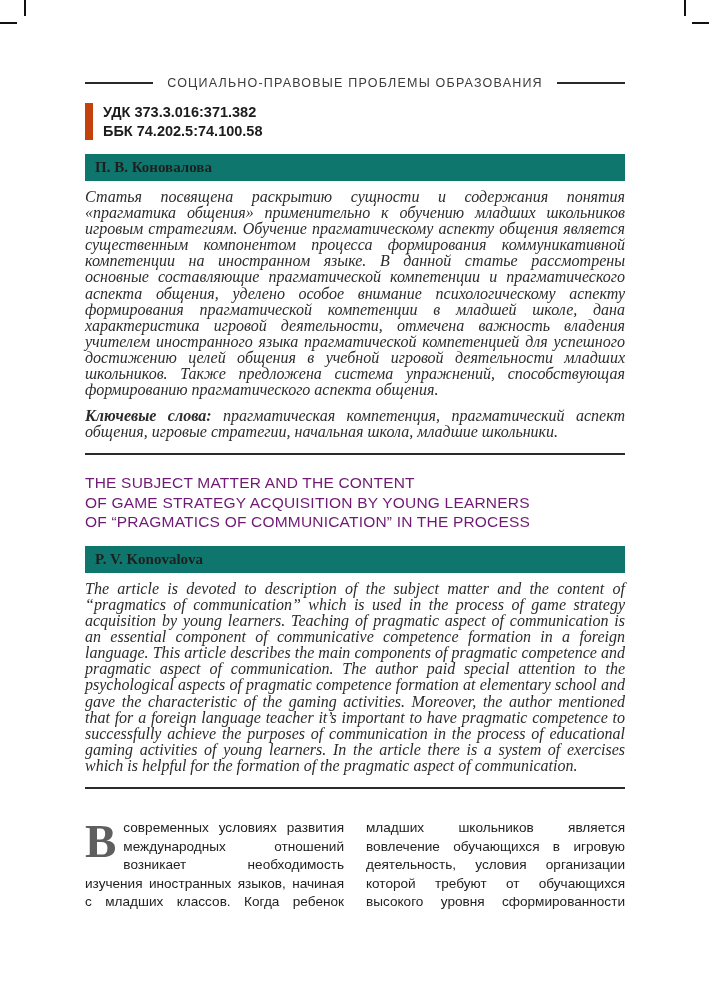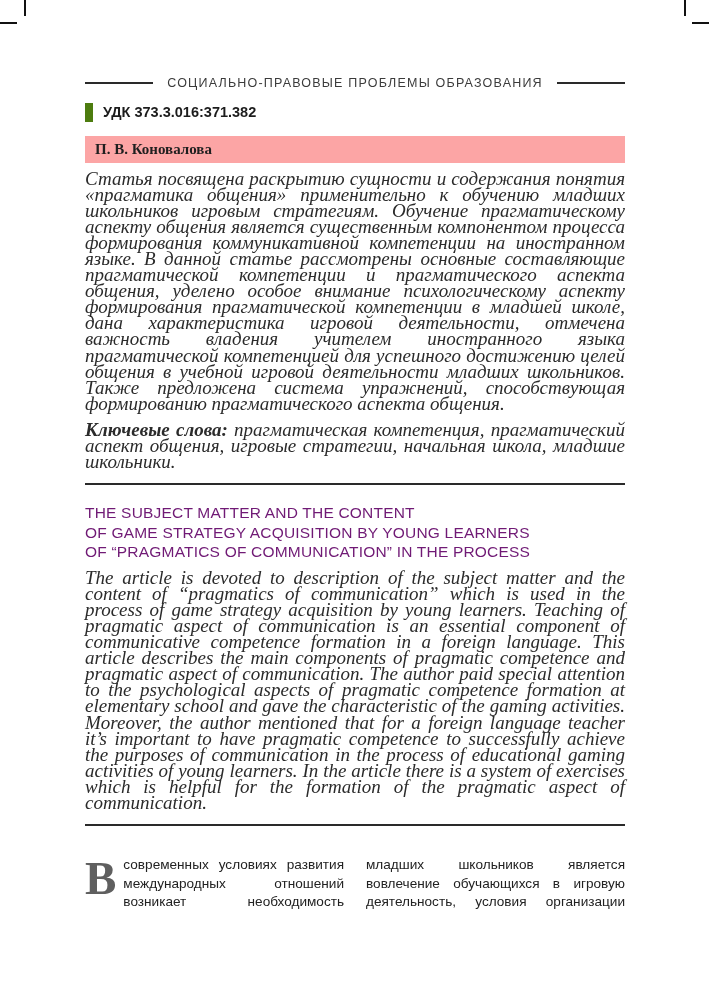--- a/index.html
+++ b/index.html
@@ -34,53 +34,53 @@
   .running-head .rh-line { flex: 1; height: 2px; background: #2a2a2a; }
   .running-head .rh-text {
     font-size: 12.5px;
     letter-spacing: 1.2px;
     color: #3b3b3b;
     white-space: nowrap;
   }
 
   .udk-block {
     margin-top: 13px;
-    border-left: 8px solid #4d7c0f;
+    border-left: 8px solid #c2410c;
     padding-left: 10px;
     font-weight: bold;
     font-size: 14.5px;
     line-height: 18.5px;
   }
 
   .title-ru {
     margin-top: 15px;
     font-weight: bold;
     font-size: 16.5px;
     line-height: 19.5px;
     letter-spacing: 0.1px;
     color: #1a1a1a;
   }
 
   .author-box {
     margin-top: 14px;
-    background: #fca5a5;
+    background: #0f766e;
     height: 27px;
     line-height: 27px;
     padding-left: 10px;
     font-family: "Liberation Serif", serif;
     font-weight: bold;
     font-size: 15px;
     color: #1f1f1f;
   }
 
   .abstract {
     margin-top: 8px;
     font-family: "Liberation Serif", serif;
     font-style: italic;
-    font-size: 19px;
+    font-size: 16px;
     line-height: 16.1px;
     text-align: justify;
     color: #2b2b2b;
   }
   .abstract p { margin: 0; }
   .abstract p.keywords { margin-top: 10px; }
   .kw-label { font-weight: bold; }
 
   .rule { margin-top: 13px; height: 2px; background: #2a2a2a; }
 
@@ -141,38 +141,40 @@
   <div class="content">
 
     <div class="running-head">
       <div class="rh-line"></div>
       <div class="rh-text">СОЦИАЛЬНО-ПРАВОВЫЕ ПРОБЛЕМЫ ОБРАЗОВАНИЯ</div>
       <div class="rh-line"></div>
     </div>
 
     <div class="udk-block">
       <div>УДК 373.3.016:371.382</div>
+      <div>ББК 74.202.5:74.100.58</div>
     </div>
 
 
     <div class="author-box">П. В. Коновалова</div>
 
     <div class="abstract">
       <p>Статья посвящена раскрытию сущности и содержания понятия «прагматика общения» применительно к обучению младших школьников игровым стратегиям. Обучение прагматическому аспекту общения является существенным компонентом процесса формирования коммуникативной компетенции на иностранном языке. В данной статье рассмотрены основные составляющие прагматической компетенции и прагматического аспекта общения, уделено особое внимание психологическому аспекту формирования прагматической компетенции в младшей школе, дана характеристика игровой деятельности, отмечена важность владения учителем иностранного языка прагматической компетенцией для успешного достижению целей общения в учебной игровой деятельности младших школьников. Также предложена система упражнений, способствующая формированию прагматического аспекта общения.</p>
       <p class="keywords"><span class="kw-label">Ключевые слова:</span><span> прагматическая компетенция, прагматический аспект общения, игровые стратегии, начальная школа, младшие школьники.</span></p>
     </div>
 
     <div class="rule"></div>
 
     <div class="title-en">
       <div>THE SUBJECT MATTER AND THE CONTENT</div>
       <div>OF GAME STRATEGY ACQUISITION BY YOUNG LEARNERS</div>
       <div>OF “PRAGMATICS OF COMMUNICATION” IN THE PROCESS</div>
     </div>
 
+    <div class="author-box">P. V. Konovalova</div>
 
     <div class="abstract">
       <p>The article is devoted to description of the subject matter and the content of “pragmatics of communication” which is used in the process of game strategy acquisition by young learners. Teaching of pragmatic aspect of communication is an essential component of communicative competence formation in a foreign language. This article describes the main components of pragmatic competence and pragmatic aspect of communication. The author paid special attention to the psychological aspects of pragmatic competence formation at elementary school and gave the characteristic of the gaming activities. Moreover, the author mentioned that for a foreign language teacher it’s important to have pragmatic competence to successfully achieve the purposes of communication in the process of educational gaming activities of young learners. In the article there is a system of exercises which is helpful for the formation of the pragmatic aspect of communication.</p>
     </div>
 
     <div class="rule"></div>
 
     <div class="columns">
       <div class="col">
         <p><span class="dropcap">В</span><span>современных условиях развития международных отношений возникает необходимость изучения иностранных языков, начиная с младших классов. Когда ребенок только приходит в школу, его речь активно формируется как на родном, так и на иностранном языке. Важнейшей характеристикой речи является ее прагматическая направленность.</span></p>

